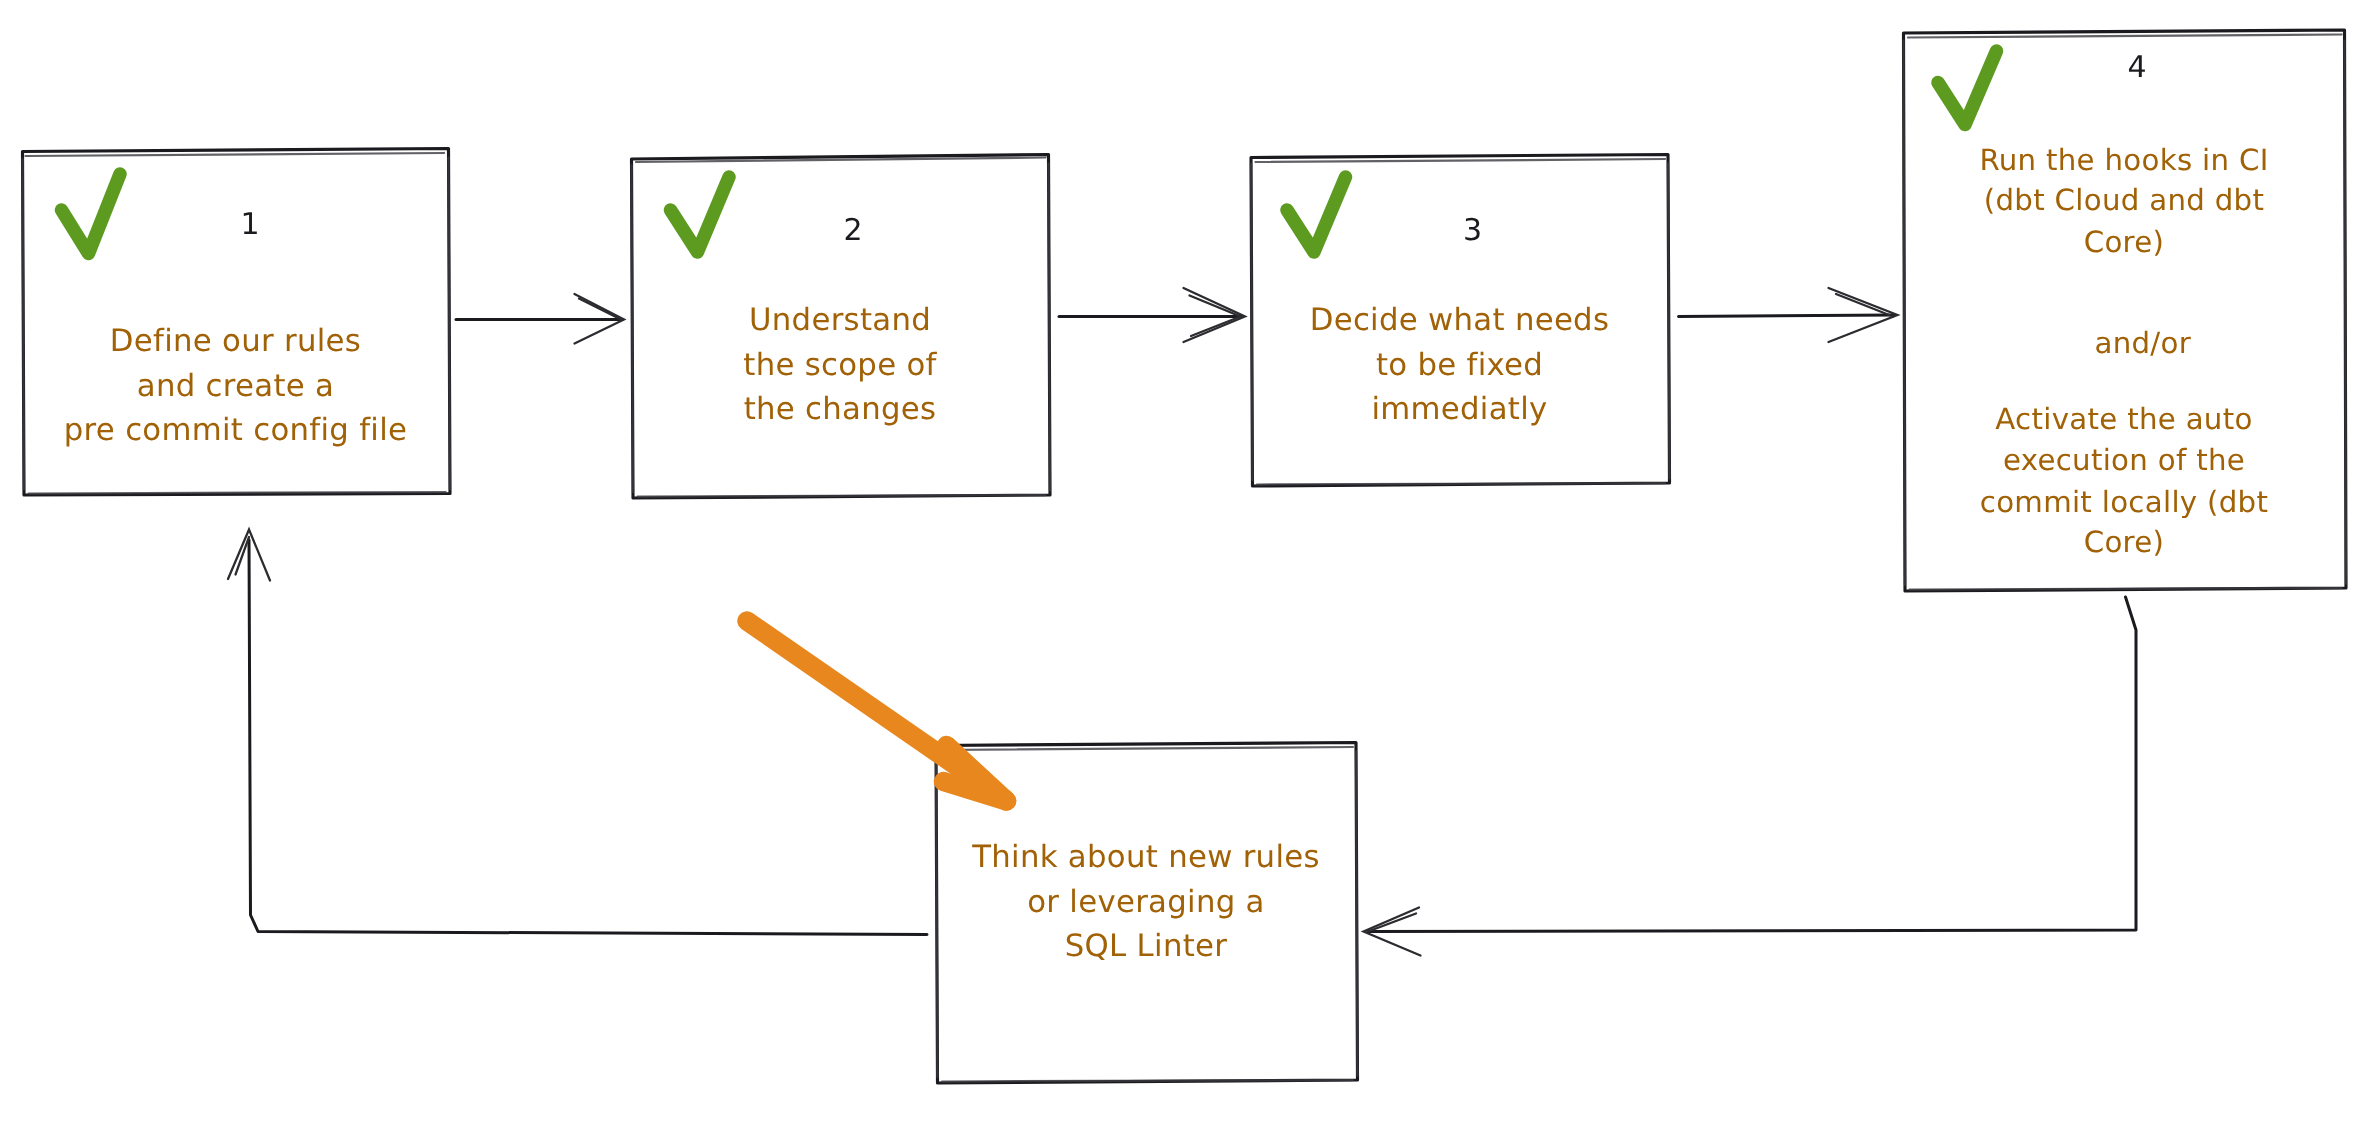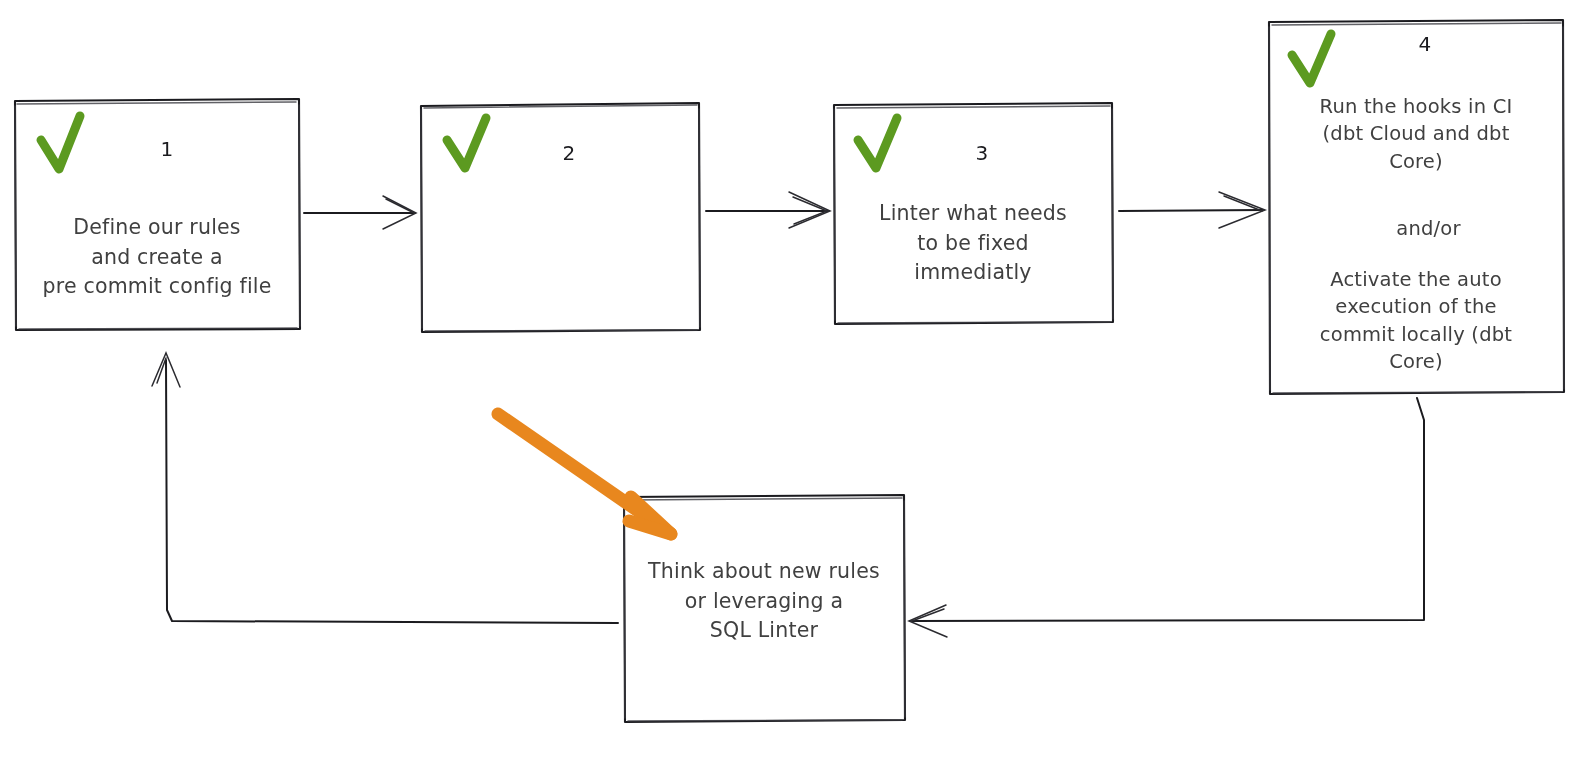--- a/index.html
+++ b/index.html
@@ -42,21 +42,21 @@
     letter-spacing: 0.5px;
   }
   .node-body {
     position: absolute;
     left: 0;
     right: 0;
     text-align: center;
     font-family: "DejaVu Sans", sans-serif;
     font-size: 20.5px;
     line-height: 1.45;
-    color: #404040;
+    color: #a16207;
     letter-spacing: 0.2px;
     white-space: pre-line;
     padding: 0 6px;
     box-sizing: border-box;
   }
   .node-body.small {
     font-size: 19.5px;
     line-height: 1.4;
   }
   .node-body + .node-body {
@@ -157,25 +157,28 @@
 
   <div class="node" style="left:14px; top:99px; width:286px; height:231px;">
     <div class="node-number" style="left:0; right:0; top:38px; text-align:center; margin-left:20px;">1</div>
     <div class="node-body" style="top:114px;">Define our rules
 and create a
 pre commit config file</div>
   </div>
 
   <div class="node" style="left:420px; top:103px; width:280px; height:229px;">
     <div class="node-number" style="left:0; right:0; top:38px; text-align:center; margin-left:18px;">2</div>
+    <div class="node-body" style="top:96px;">Understand
+the scope of
+the changes</div>
   </div>
 
   <div class="node" style="left:833px; top:103px; width:280px; height:221px;">
     <div class="node-number" style="left:0; right:0; top:38px; text-align:center; margin-left:18px;">3</div>
-    <div class="node-body" style="top:96px;">Linter what needs
+    <div class="node-body" style="top:96px;">Decide what needs
 to be fixed
 immediatly</div>
   </div>
 
   <div class="node" style="left:1268px; top:20px; width:296px; height:374px;">
     <div class="node-number" style="left:0; right:0; top:12px; text-align:center; margin-left:18px;">4</div>
     <div class="node-body small" style="top:73px;">Run the hooks in CI
 (dbt Cloud and dbt
 Core)</div>
     <div class="node-body small" style="top:195px;padding-left:31px;">and/or</div>

